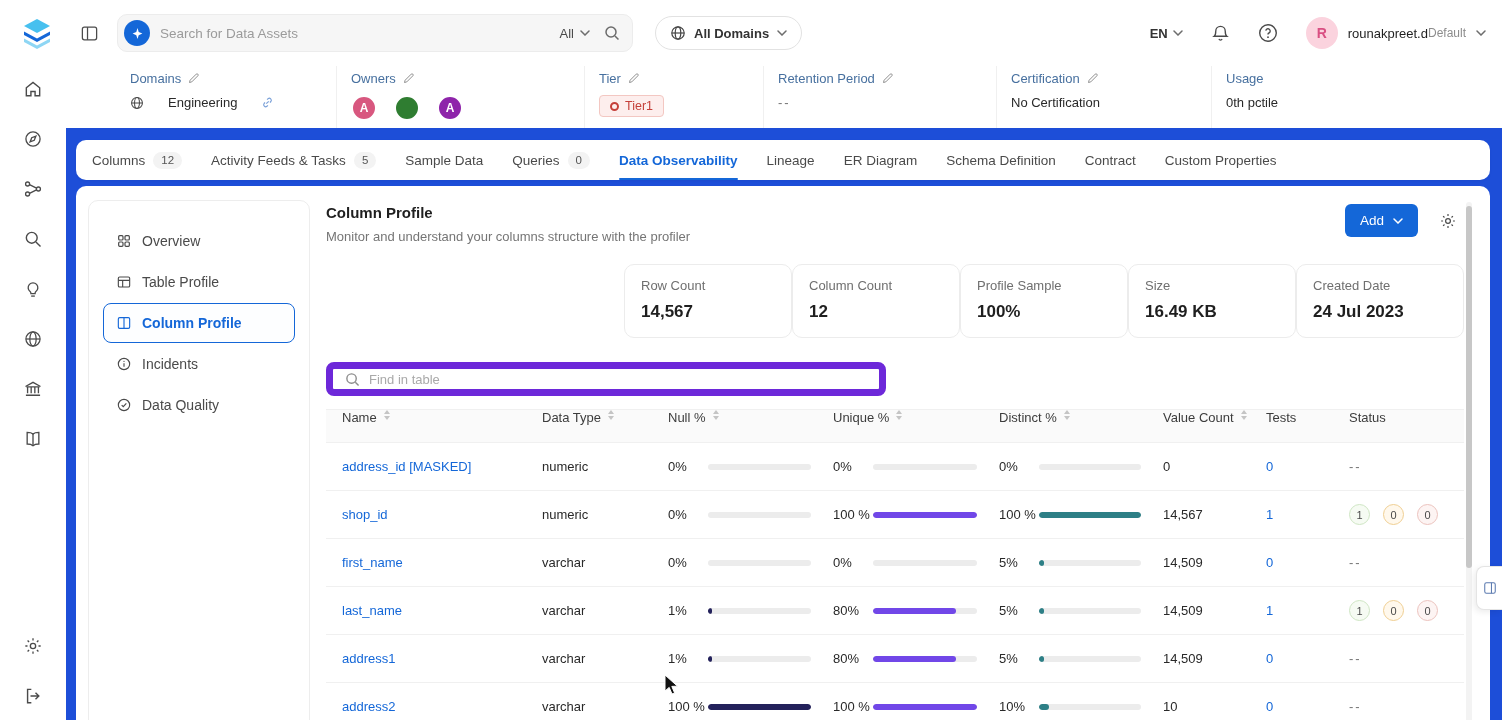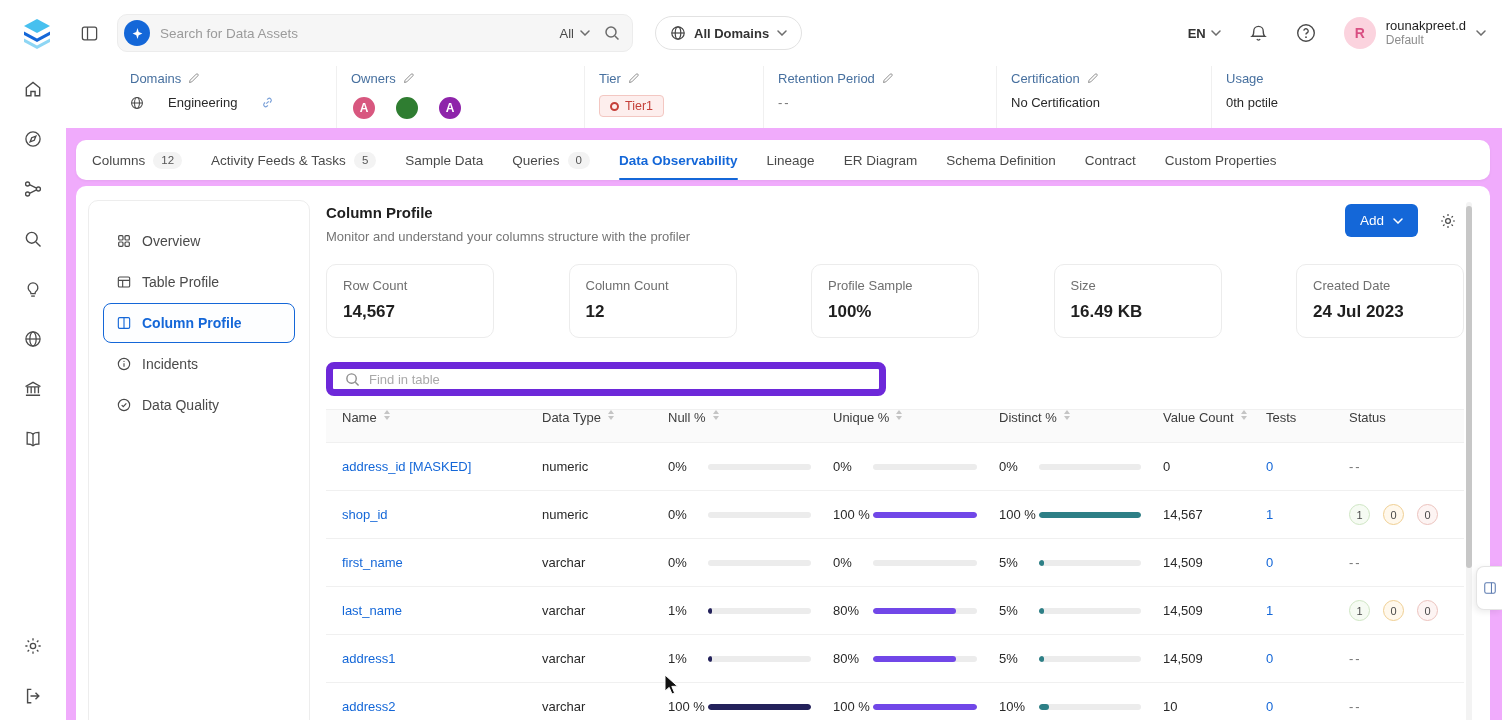--- a/index.html
+++ b/index.html
@@ -1,37 +1,37 @@
 <!DOCTYPE html>
 <html><head>
 <meta charset="utf-8">
 <style>
   *{margin:0;padding:0;box-sizing:border-box}
   html,body{width:1502px;height:720px;overflow:hidden}
   body{font-family:"Liberation Sans","DejaVu Sans",sans-serif;background:#f5f6f8;color:#292929;font-size:13px}
-  .screen{position:relative;width:1502px;height:720px;overflow:hidden;background:#f0abfc}
+  .screen{position:relative;width:1502px;height:720px;overflow:hidden;background:#1d4ed8}
 
   
   .topbar{position:absolute;top:0;left:0;width:100%;height:66px;background:#fff;display:flex;align-items:center;z-index:6}
   .logo{margin-left:20px;width:34px;height:34px;display:flex;align-items:center;justify-content:center;cursor:pointer}
   .collapse-btn{margin-left:26px;color:#4b4b4b;display:flex;cursor:pointer}
   .searchbar{margin-left:18px;width:516px;height:38px;background:#f6f6f6;border:1px solid #ececec;border-radius:10px;display:flex;align-items:center;padding:0 12px 0 6px;gap:10px}
   .ai-badge{width:26px;height:26px;border-radius:50%;background:#1467d8;display:flex;align-items:center;justify-content:center;flex-shrink:0;cursor:pointer}
   .searchbar input{flex:1;border:none;background:transparent;outline:none;font:inherit;font-size:13.5px;color:#333}
   .searchbar input::placeholder{color:#9b9b9b}
   .search-scope{display:flex;align-items:center;gap:6px;color:#4a4a4a;cursor:pointer;white-space:nowrap}
   .search-mag{color:#6b6b6b;display:flex;cursor:pointer;margin-left:4px}
   .domains-pill{margin-left:22px;height:34px;border:1px solid #e2e2e2;background:#fff;border-radius:17px;display:flex;align-items:center;gap:8px;padding:0 14px;font-size:13px;color:#333;font-weight:700;cursor:pointer}
   .domains-pill .globe{color:#444;display:flex}
   .topbar-spacer{flex:1}
   .lang{display:flex;align-items:center;gap:5px;color:#333;font-weight:700;cursor:pointer}
   .icon-btn{display:flex;align-items:center;justify-content:center;color:#4a4a4a;cursor:pointer;margin-left:28px}
   .user-menu{display:flex;align-items:center;gap:10px;margin:0 16px 0 28px;cursor:pointer}
   .avatar{width:32px;height:32px;border-radius:50%;background:#fbd3de;color:#d94f82;display:flex;align-items:center;justify-content:center;font-weight:700;font-size:14px}
-  .user-text{display:flex;flex-direction:column;line-height:15px}
+  .user-text{display:flex;flex-direction:row;line-height:15px}
   .user-name{font-size:13px;color:#1f1f1f}
   .user-team{font-size:12px;color:#8c8c8c}
   .chev{color:#6d6d6d;display:flex}
 
   
   .rail{position:absolute;left:0;top:66px;bottom:0;width:66px;background:#fff;display:flex;flex-direction:column;align-items:center;z-index:5;padding:13px 0 14px 0}
   .rail-top{display:flex;flex-direction:column;gap:30px;align-items:center}
   .rail-bottom{margin-top:auto;display:flex;flex-direction:column;gap:30px;align-items:center}
   .rail-item{color:#4b4b4b;display:flex;cursor:pointer}
 
@@ -64,21 +64,21 @@
   .pnav-item.active{color:#1467d8;border-color:#1467d8;font-weight:700;background:#fdfeff}
   .panel{flex:1;min-width:0;padding-top:4px}
 
   .panel-head{display:flex;align-items:flex-start}
   .panel-titles{flex:1}
   .panel-title{font-size:15px;font-weight:700;color:#1f1f1f;line-height:18px}
   .panel-sub{font-size:13px;color:#757575;margin-top:7px}
   .add-btn{background:#1467d8;color:#fff;border:none;border-radius:6px;height:33px;padding:0 15px;font-size:13.5px;display:flex;align-items:center;gap:9px;cursor:pointer;font-family:inherit}
   .gear-btn{width:32px;height:33px;border:none;background:none;display:flex;align-items:center;justify-content:center;margin-left:14px;color:#4a4a4a;cursor:pointer}
 
-  .stats{display:flex;justify-content:space-between;margin-top:20px}
+  .stats{display:flex;justify-content:flex-end;margin-top:20px}
   .stat-card{width:168px;height:74px;border:1px solid #ececec;border-radius:10px;padding:13px 16px}
   .stat-label{font-size:13px;color:#6f6f6f}
   .stat-value{font-size:17px;font-weight:700;color:#1f1f1f;margin-top:9px}
 
   .find{margin-top:24px;width:560px;height:34px;border:7px solid #6d28d9;border-radius:8px;display:flex;align-items:center;gap:9px;padding:0 12px;color:#8c8c8c;background:#fff}
   .find input{flex:1;border:none;background:transparent;outline:none;font:inherit;font-size:13px;color:#333}
   .find input::placeholder{color:#a9a9a9}
 
   .dtable{margin-top:13px}
   .thead,.trow{display:grid;grid-template-columns:200px 126px 165px 166px 164px 103px 83px 1fr}

